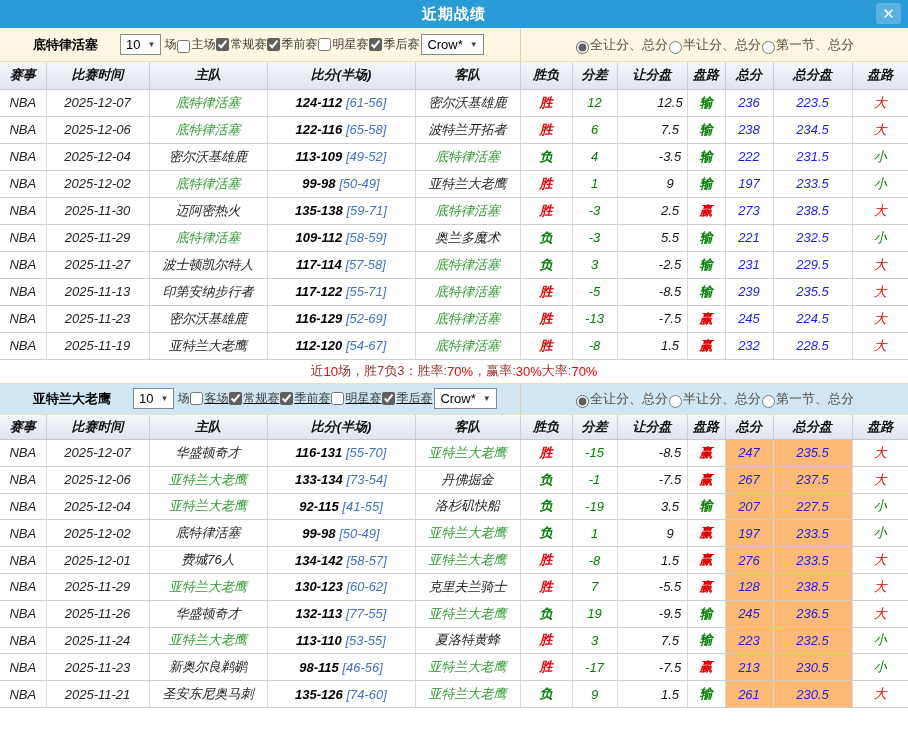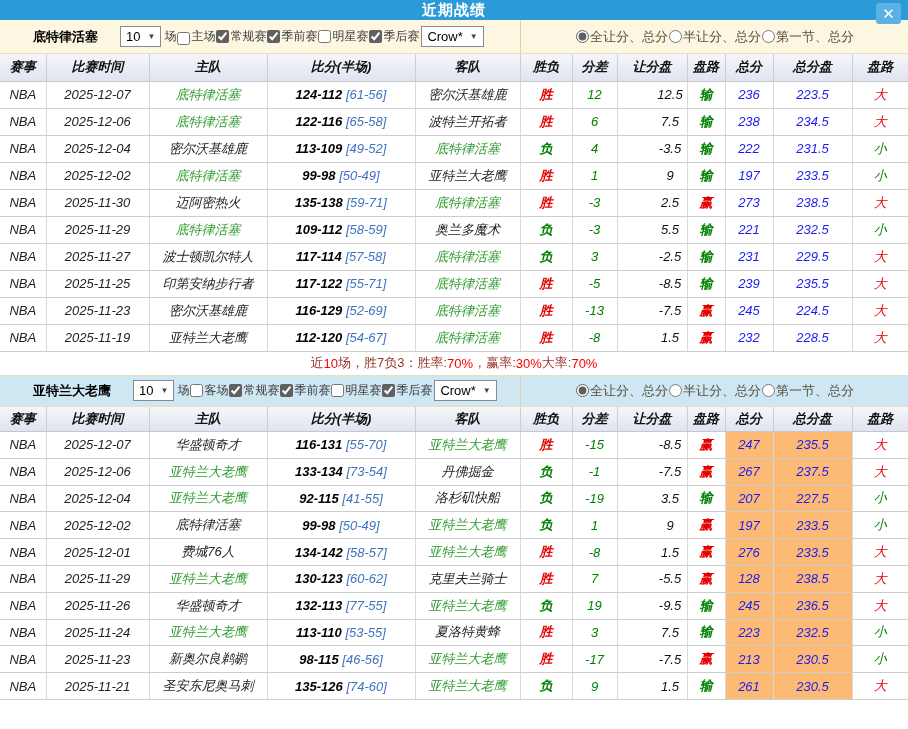--- a/index.html
+++ b/index.html
@@ -3,21 +3,21 @@
 <meta charset="utf-8">
 <style>
   * { box-sizing: border-box; }
   html,body { margin:0; padding:0; }
   body {
     width:908px; height:729px; overflow:hidden; background:#fff;
     font-family:"Liberation Sans","DejaVu Sans",sans-serif;
   }
   
   .titlebar {
-    height:20px; background:#2b9bd7; position:relative;
+    height:28px; background:#2b9bd7; position:relative;
     display:flex; align-items:center; justify-content:center;
   }
   .titlebar .title { color:#fff; font-weight:bold; font-size:15px; letter-spacing:1px; }
   .close-btn {
     position:absolute; right:7px; top:3px; width:25px; height:21px;
     background:#5bb0e4; border-radius:3px; color:#fff; font-weight:bold;
     font-size:15px; line-height:21px; text-align:center; cursor:pointer;
   }
   
   .filter-row { display:flex; align-items:stretch; width:908px; }
@@ -35,21 +35,21 @@
   .select-box .arrow { font-size:8px; color:#444; margin-left:7px; }
   .flabel { font-size:12px; color:#3c3c3c; white-space:nowrap; }
   input[type=checkbox], input[type=radio] {
     width:13px; height:13px; margin:0 1px 0 1px; vertical-align:-2px;
     accent-color:#606060;
   }
   .filter-right {
     flex:1; border-left:1px solid #ded2a0; display:flex; align-items:center;
     justify-content:center;
   }
-  .radio-group { display:flex; align-items:center; }
+  .radio-group { display:flex; align-items:flex-end; }
   .rlabel { font-size:13px; color:#54503e; white-space:nowrap; }
   
   table { border-collapse:collapse; table-layout:fixed; width:908px;font-style:italic; }
   th, td {
     border-right:1px solid #d9d9d9; border-bottom:1px solid #cdcdcd;
     text-align:center; overflow:hidden; white-space:nowrap; padding:0;
   }
   th:last-child, td:last-child { border-right:none; }
   thead th {
     height:27px; background:linear-gradient(#f4f6fa,#dfe4ee);
@@ -280,21 +280,21 @@
           <td class="c-diff">3</td>
           <td class="c-line">-2.5</td>
           <td class="c-hres green">输</td>
           <td class="c-total">231</td>
           <td class="c-tline">229.5</td>
           <td class="red">大</td>
         </tr>
 
         <tr>
           <td>NBA</td>
-          <td>2025-11-25</td>
+          <td>2025-11-13</td>
           <td>印第安纳步行者</td>
           <td><span class="score">117-122</span> <span class="half">[55-71]</span></td>
           <td class="focus">底特律活塞</td>
           <td class="c-wl red">胜</td>
           <td class="c-diff">-5</td>
           <td class="c-line">-8.5</td>
           <td class="c-hres green">输</td>
           <td class="c-total">239</td>
           <td class="c-tline">235.5</td>
           <td class="red">大</td>
@@ -345,21 +345,21 @@
     </div>
 
   <div class="filter-row blue">
     <div class="filter-left">
       <span class="team-name">亚特兰大老鹰</span>
       <span class="select-box">
         <span>10</span>
         <span class="arrow">▼</span>
       </span>
       <span class="flabel">场</span>
-      <span style="display:inline-flex;align-items:center;">
+      <span style="display:inline-flex;align-items:center;text-decoration:underline;">
 
           <span style="display:inline-flex;align-items:center;">
             <input type="checkbox" style="">
             <span class="flabel">客场</span>
           </span>
 
           <span style="display:inline-flex;align-items:center;">
             <input type="checkbox" checked="" style="">
             <span class="flabel">常规赛</span>
           </span>

